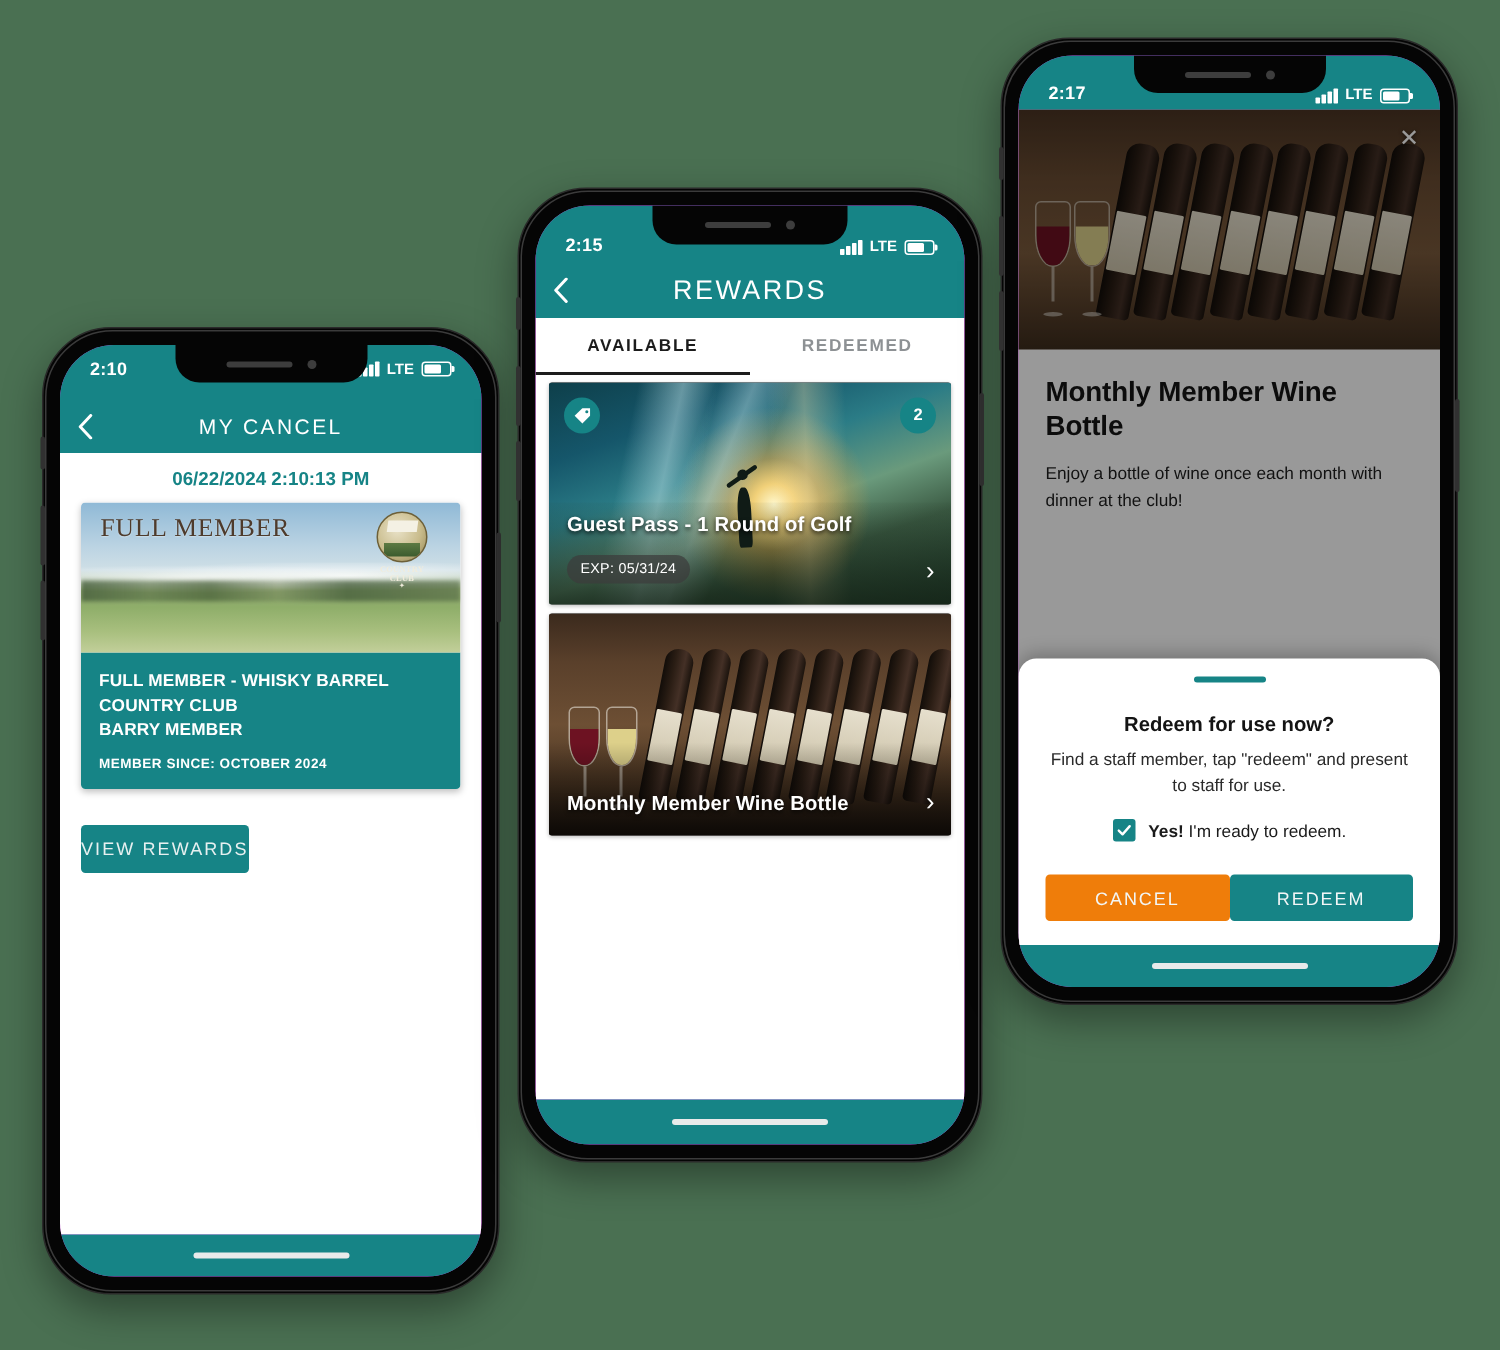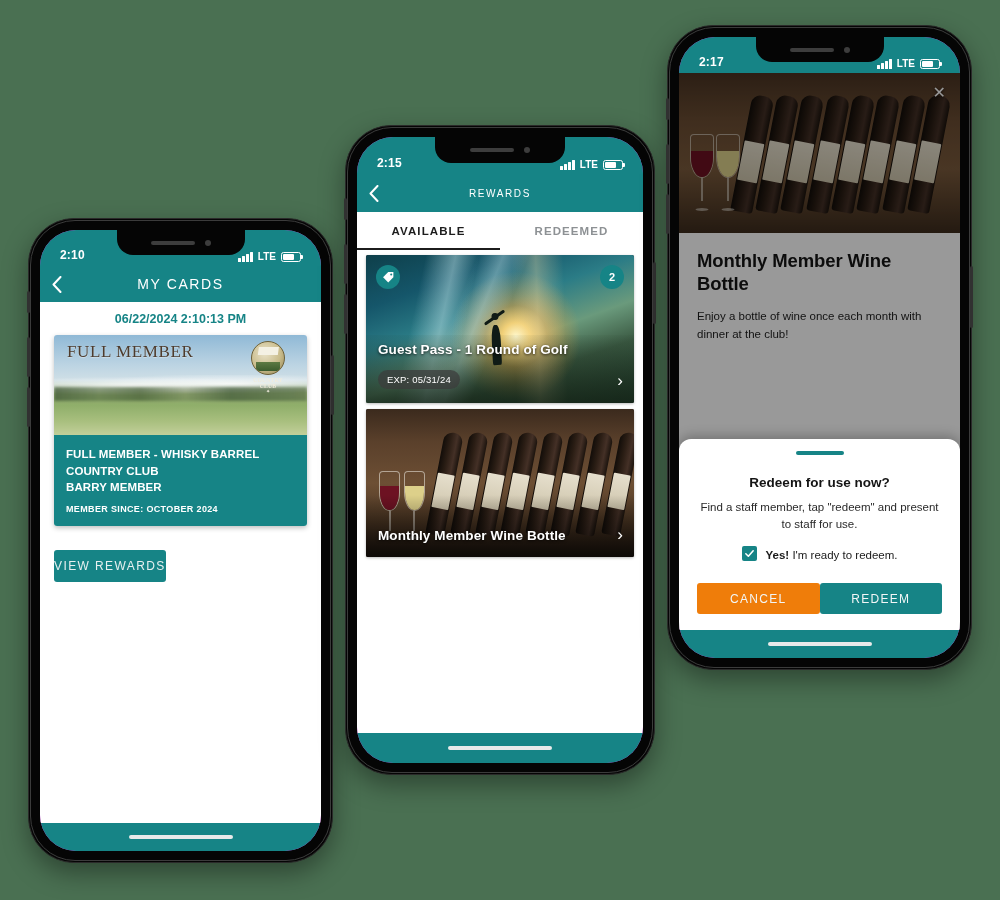--- a/index.html
+++ b/index.html
@@ -89,21 +89,21 @@
   .home-bar {
     background: #168486; display: flex; align-items: center; justify-content: center;
   }
   .home-pill { background: #e8eaea; border-radius: 10px; }
 
   
   #phone1 { left: 28px; top: 218px; width: 305px; height: 645px; }
   #phone1 .notch { width: 128px; height: 25px; }
   #phone1 .speaker { width: 44px; height: 4px; }
   #phone1 .camera  { width: 6px; height: 6px; }
-  #phone1 .statusbar { height: 36px; padding: 0 20px 4px 20px; font-size: 12px; align-items: flex-end;}
+  #phone1 .statusbar { height: 36px; padding: 0 20px 4px 20px; font-size: 12px; align-items: center;}
   #phone1 .navbar { height: 36px; }
   #phone1 .nav-title { font-size: 14px; }
   #phone1 .nav-back { left: 12px; top: 0; bottom: 0; }
   .p1-body { flex: 1; background: #fff; }
   .p1-date {
     text-align: center; color: #168486; font-size: 12.5px; font-weight: bold;
     padding: 10px 0 9px 0;
   }
   .member-card {
     margin: 0 14px; border-radius: 3px; overflow: hidden;
@@ -170,21 +170,21 @@
   #phone1 .home-bar { height: 28px; }
   #phone1 .home-pill { width: 104px; height: 4px; }
 
   
   #phone2 { left: 345px; top: 125px; width: 310px; height: 650px; }
   #phone2 .notch { width: 130px; height: 26px; }
   #phone2 .speaker { width: 44px; height: 4px; }
   #phone2 .camera  { width: 6px; height: 6px; }
   #phone2 .statusbar { height: 37px; padding: 0 20px 4px 20px; font-size: 12px; align-items: flex-end;}
   #phone2 .navbar { height: 38px; }
-  #phone2 .nav-title { font-size: 10px; }
+  #phone2 .nav-title { font-size: 18px; }
   #phone2 .nav-back { left: 12px; top: 0; bottom: 0; }
   .tabs { display: flex; background: #fff; height: 38px; }
   .tab {
     flex: 1; display: flex; align-items: center; justify-content: center;
     font-size: 11.5px; letter-spacing: 1.1px; font-weight: bold;
     color: #8d9194; cursor: pointer; position: relative;
   }
   .tab.active { color: #1c1c1c; }
   .tab.active::after {
     content: ""; position: absolute; bottom: 0; left: 0; right: 0; height: 2px;
@@ -394,21 +394,21 @@
             </span>
         </div>
       </div>
 
       <div class="navbar">
         <div class="nav-back">
           <svg width="10" height="17" viewBox="0 0 10 17">
             <path d="M8.5 1 L1.5 8.5 L8.5 16" fill="none" stroke="#ffffff" stroke-width="2" stroke-linecap="round" stroke-linejoin="round"></path>
           </svg>
         </div>
-        <div class="nav-title">MY CARDS</div>
+        <div class="nav-title">MY CANCEL</div>
       </div>
 
       <div class="p1-body">
         <div class="p1-date">06/22/2024 2:10:13 PM</div>
 
         <div class="member-card">
           <div class="mc-img">
             <div class="mc-title">FULL MEMBER</div>
             <div class="mc-logo">
               <div class="mc-logo-circle"></div>

